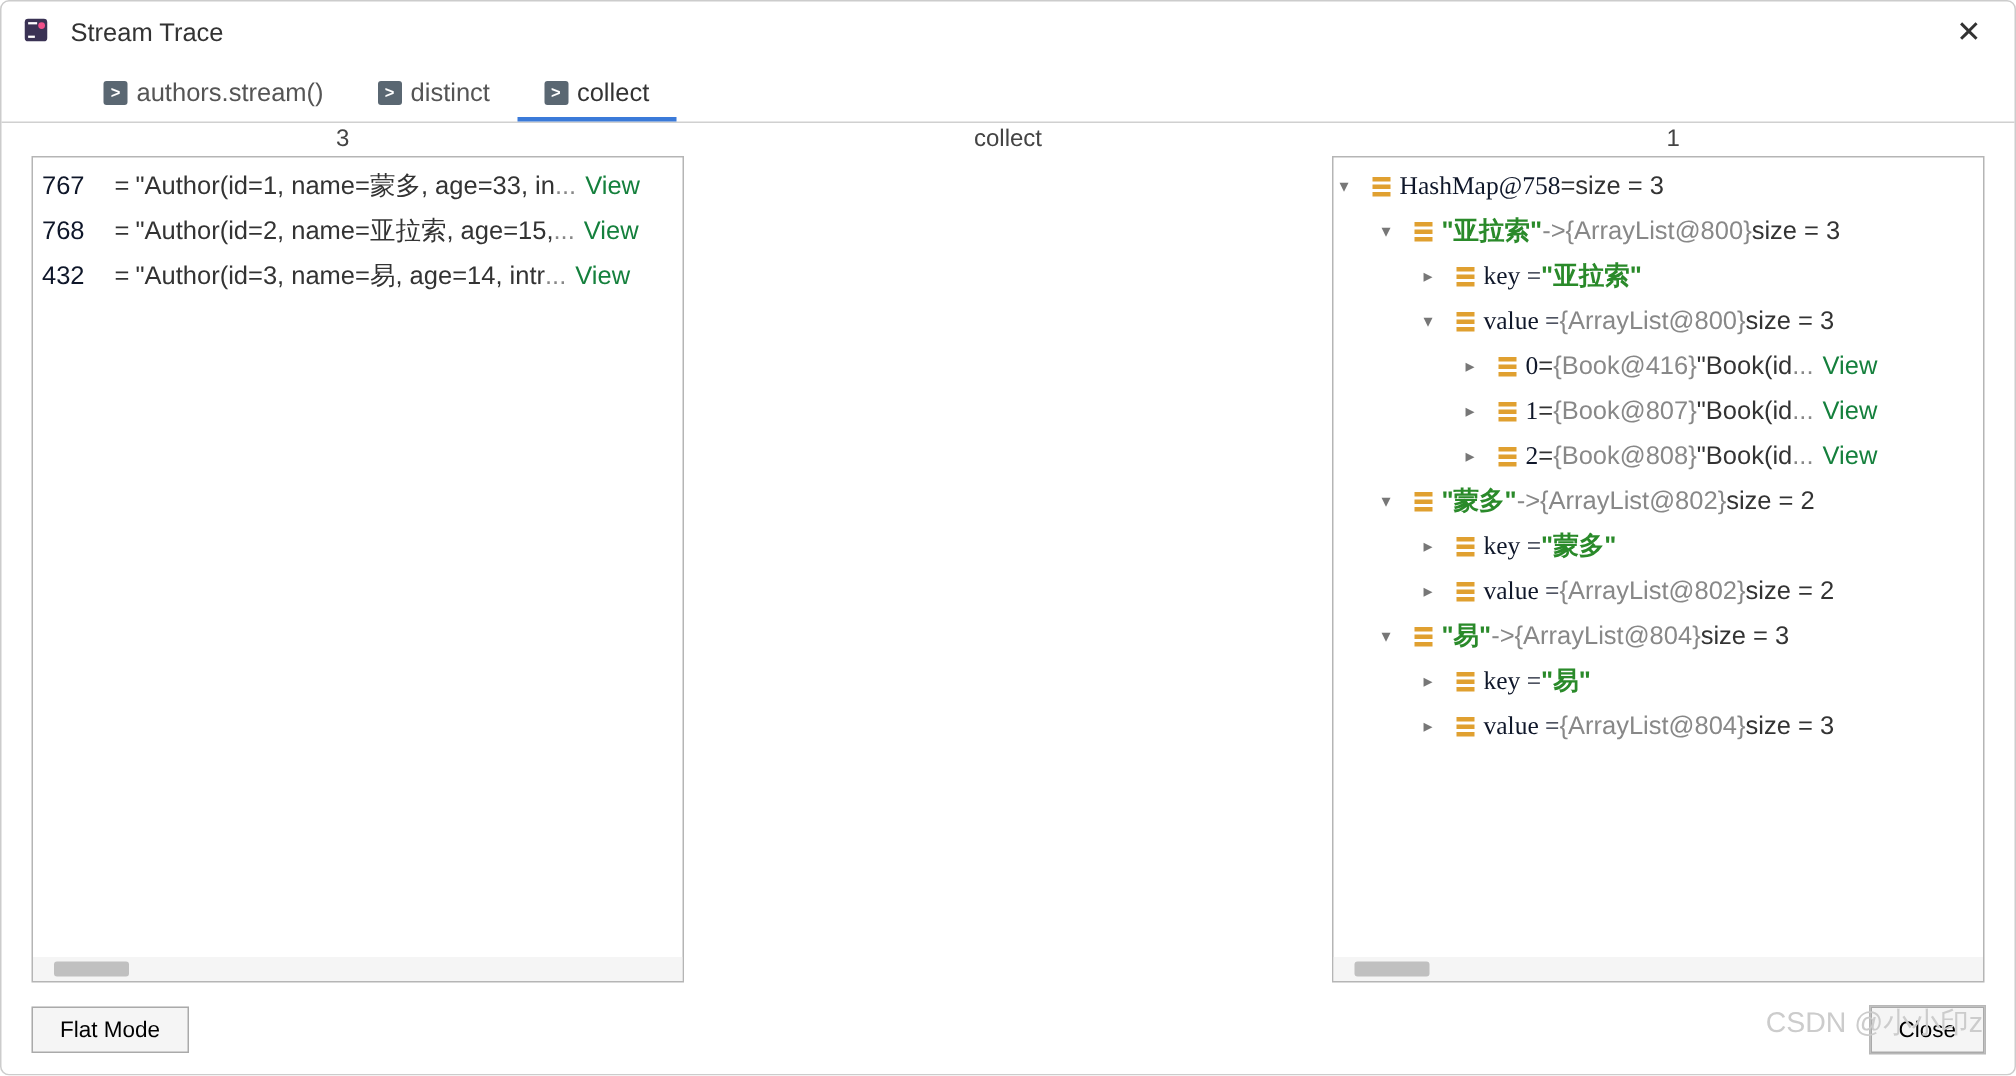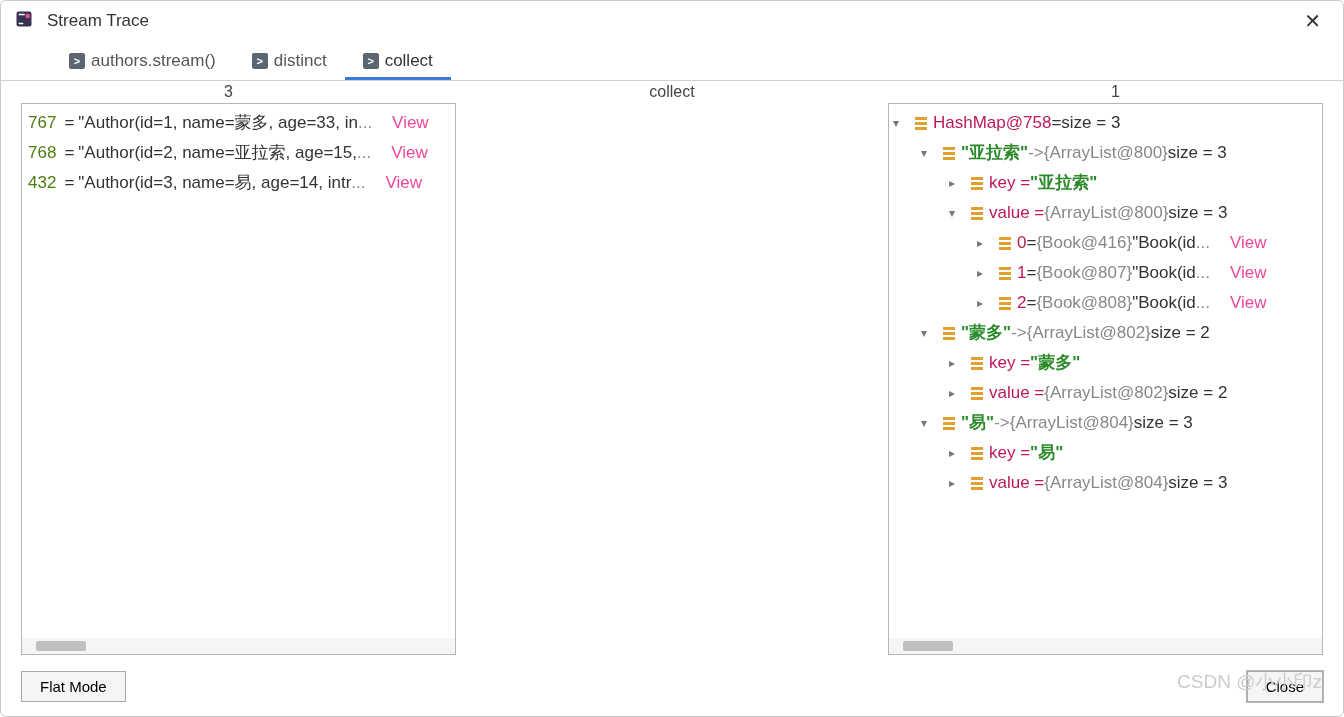--- a/index.html
+++ b/index.html
@@ -14,35 +14,35 @@
 .tab.active { color: #333; border-bottom: 3px solid #3b7ad9; }
 .tab .tabicon { margin-right: 6px; }
 .stage-row { display: flex; padding: 2px 0; font-size: 16px; color: #444; }
 .stage-row > div { text-align: center; flex: 1; }
 .panels { flex: 1; display: flex; padding: 0 20px 6px 20px; gap: 0; overflow: hidden; }
 .gap { flex: 1; }
 .panel { width: 435px; border: 1px solid #b5b5b5; background: #fff; overflow: hidden; position: relative; height: 100%; display: flex; flex-direction: column; }
 .panel-body { flex: 1; overflow: hidden; padding: 4px 0; font-size: 17px; line-height: 30px; }
 .row { display: flex; align-items: center; white-space: nowrap; padding: 0 6px; }
 .row.trunc { overflow: hidden; }
-.idnum { color: #4d7c0f; margin-right: 4px; }
+.idnum { color: #0f172a; margin-right: 16px; }
 .eq { color: #333; margin: 0 4px; }
 .txt { color: #333; }
 .ellips { color: #888; }
-.viewlink { color: #ec4899; margin-left: 20px; cursor: pointer; }
+.viewlink { color: #15803d; margin-left: 6px; cursor: pointer; }
 .hscroll { height: 16px; background: #f5f5f5; display: flex; align-items: center; padding: 0 4px; }
 .hthumb { width: 50px; height: 10px; background: #c0c0c0; border-radius: 2px; margin-left: 10px; }
 
 .tree { font-size: 17px; }
 .trow { display: flex; align-items: center; white-space: nowrap; padding: 0 4px; height: 30px; overflow: hidden; }
 .indent { display: inline-block; width: 28px; flex-shrink: 0; }
 .arrow { width: 16px; display: inline-block; color: #777; font-size: 12px; cursor: pointer; margin-right: 6px; flex-shrink: 0; }
 .objicon { display: inline-flex; flex-direction: column; gap: 2px; margin-right: 6px; flex-shrink: 0; }
 .objicon span { width: 12px; height: 3px; background: #e0a030; display: block; }
-.name-red { color: #be185d; }
+.name-red { color: #0f172a; font-family: Liberation Serif, serif; }
 .name-green { color: #2a8a2a; font-weight: bold; }
 .grey { color: #888; }
 .black { color: #333; }
 .footer { display: flex; padding: 10px 20px 14px 20px; justify-content: space-between; align-items: center; }
 .btn { border: 1px solid #aaa; background: #f5f5f5; padding: 6px 18px; cursor: pointer; font-size: 15px; }
 .btn-right { box-shadow: 0 0 0 1px #b8b8b8; }
 .watermark { position: absolute; right: 22px; bottom: 22px; color: #ccc; font-size: 19px; pointer-events: none; }
 svg.icon { width: 18px; height: 18px; }
 .lambda { width: 16px; height: 16px; display: inline-flex; align-items: center; justify-content: center; background: #5a6772; color: #fff; font-size: 11px; font-weight: bold; border-radius: 2px; }
 </style>

